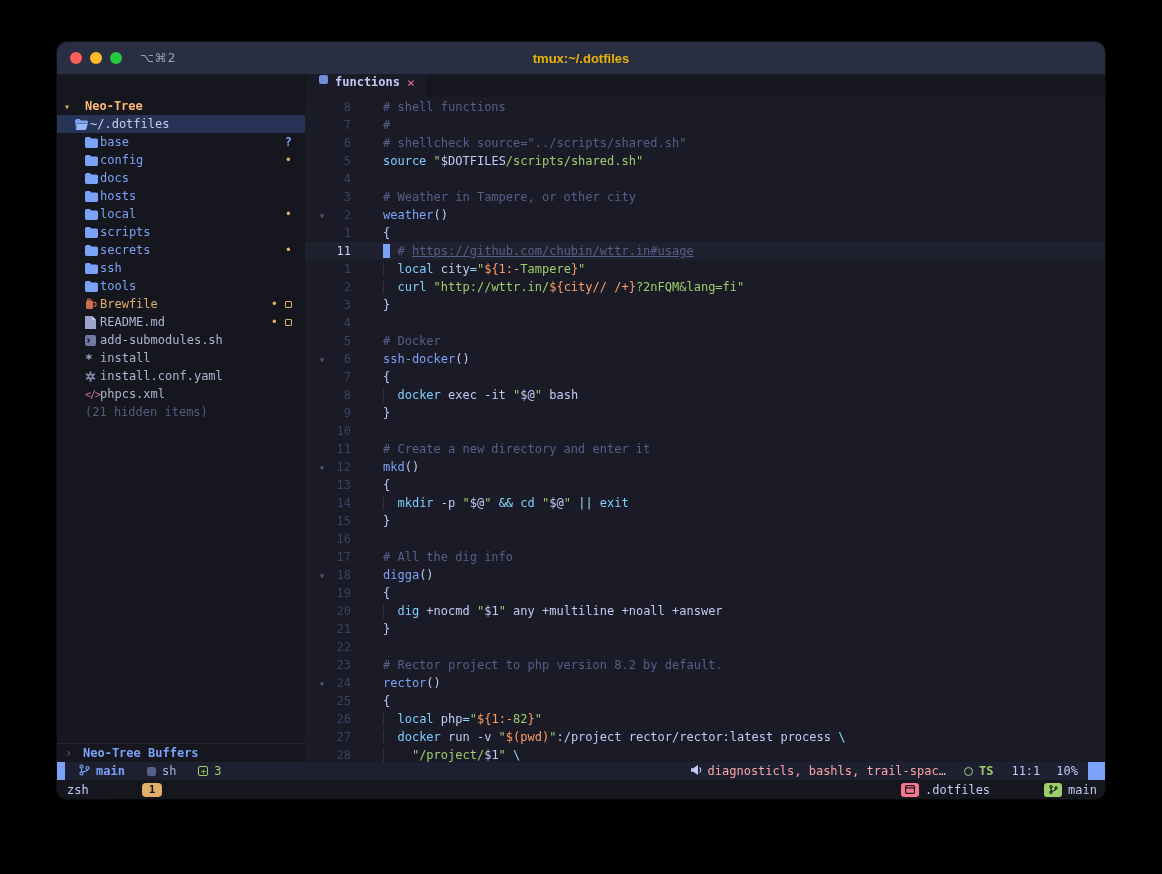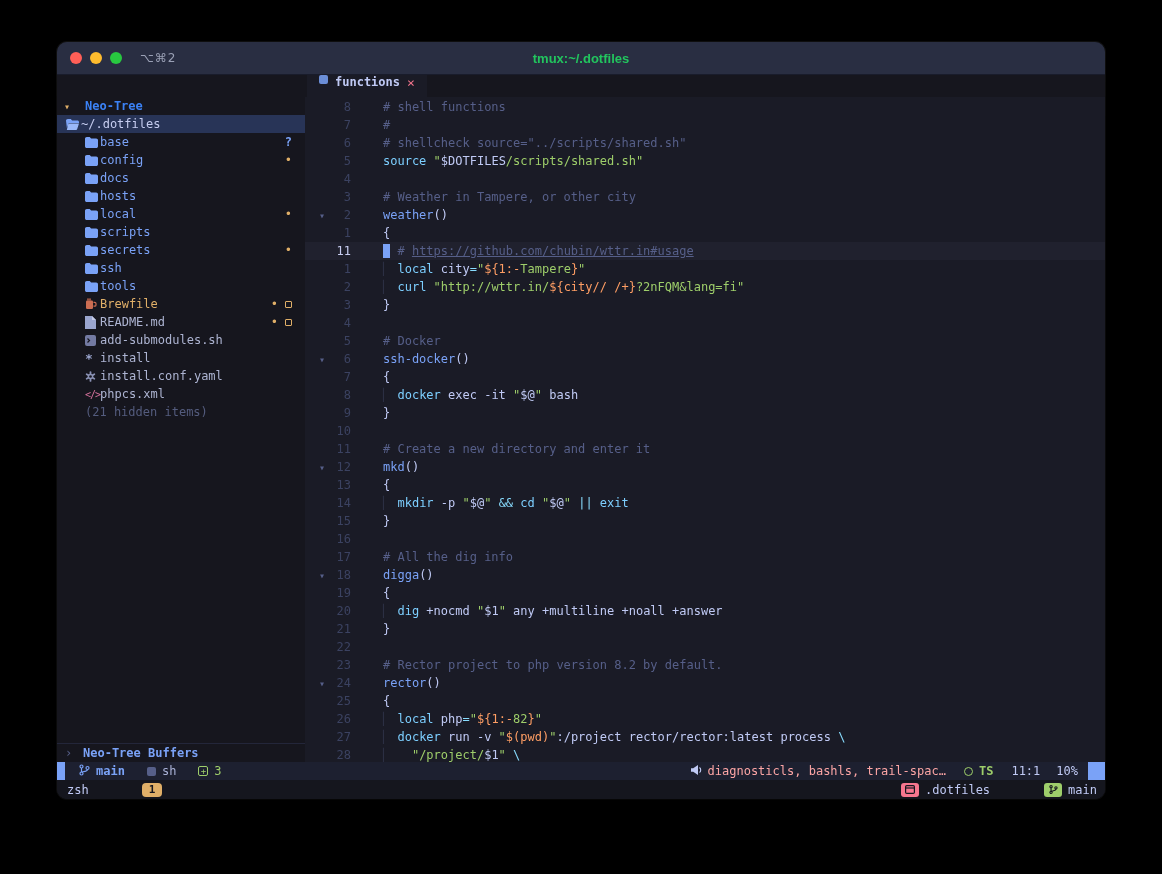--- a/index.html
+++ b/index.html
@@ -12,35 +12,35 @@
             box-shadow:0 25px 70px rgba(0,0,0,.85), 0 0 0 1px rgba(255,255,255,.07); }
 
   
   .titlebar { flex:0 0 33px; background:#292e42; border-bottom:1px solid #191c2b;
               display:flex; align-items:center; position:relative; }
   .lights { display:flex; gap:8px; margin-left:13px; }
   .light { width:12px; height:12px; border-radius:50%; }
   .light.red{background:#ff5f57}.light.yellow{background:#febc2e}.light.green{background:#28c840}
   .hotkey { margin-left:18px; color:#9aa0b5; font-size:12px; letter-spacing:1px;
             font-family:"DejaVu Sans", sans-serif; }
-  .title { position:absolute; left:0; right:0; text-align:center; color:#22c55e;
+  .title { position:absolute; left:0; right:0; text-align:center; color:#eab308;
            font-size:13px; font-weight:bold; font-family:"Liberation Sans", sans-serif; }
 
   
   .main { flex:1; display:flex; min-height:0; }
 
   
   .sidebar { flex:0 0 248px; width:248px; background:#16161e; display:flex; flex-direction:column; }
   .tree-scroll { flex:1; padding-top:22px; overflow:hidden; }
   .tree-header { height:18px; display:flex; align-items:center; padding-left:7px; font-size:12px; }
   .tree-arrow { color:#e0af68; font-size:10px; width:14px; }
-  .tree-title { color:#3b82f6; font-weight:bold; margin-left:7px; }
+  .tree-title { color:#fdba74; font-weight:bold; margin-left:7px; }
   .tree-row { height:18px; display:flex; align-items:center; font-size:12px;
               padding-left:28px; padding-right:13px; }
-  .tree-row.root { padding-left:9px; }
+  .tree-row.root { padding-left:18px; }
   .tree-row.selected { background:#283457; }
   .tree-icon { width:15px; flex:0 0 15px; display:inline-flex; justify-content:flex-start; align-items:center; }
   .tree-label.blue{color:#7aa2f7}.tree-label.warm{color:#e0af68}
   .tree-label.fg{color:#adb4d2}.tree-label.fgb{color:#c6cdf0}
   .tree-badges { margin-left:auto; display:flex; align-items:center; gap:7px; }
   .badge.q { color:#7aa2f7; font-weight:bold; }
   .badge.dot { color:#e0af68; }
   .badge.sq { width:7px; height:7px; border:1px solid #e0af68; border-radius:1px; display:inline-block; }
   .hidden-note { height:18px; display:flex; align-items:center; padding-left:28px;
                  color:#545c7e; font-size:12px; }

